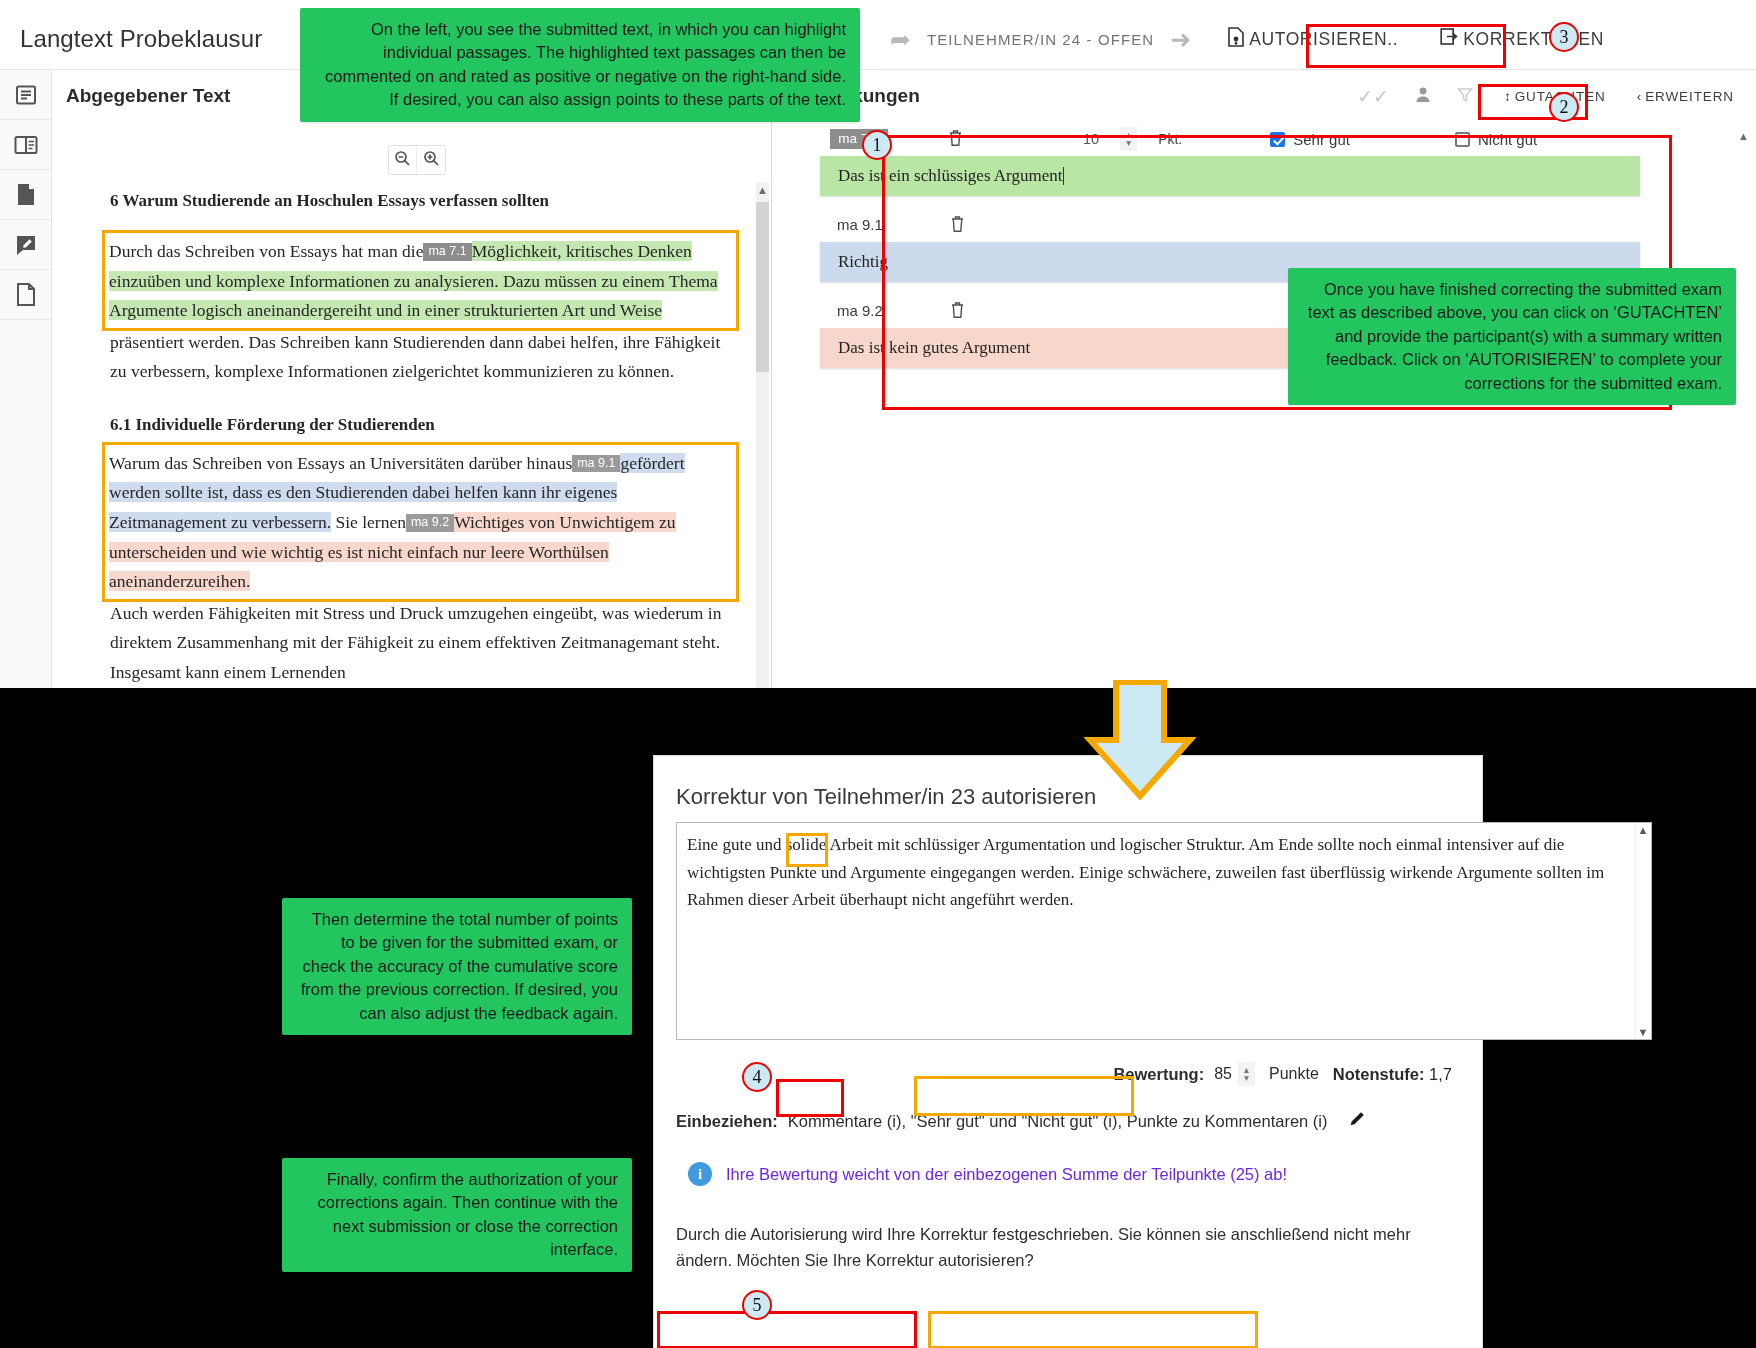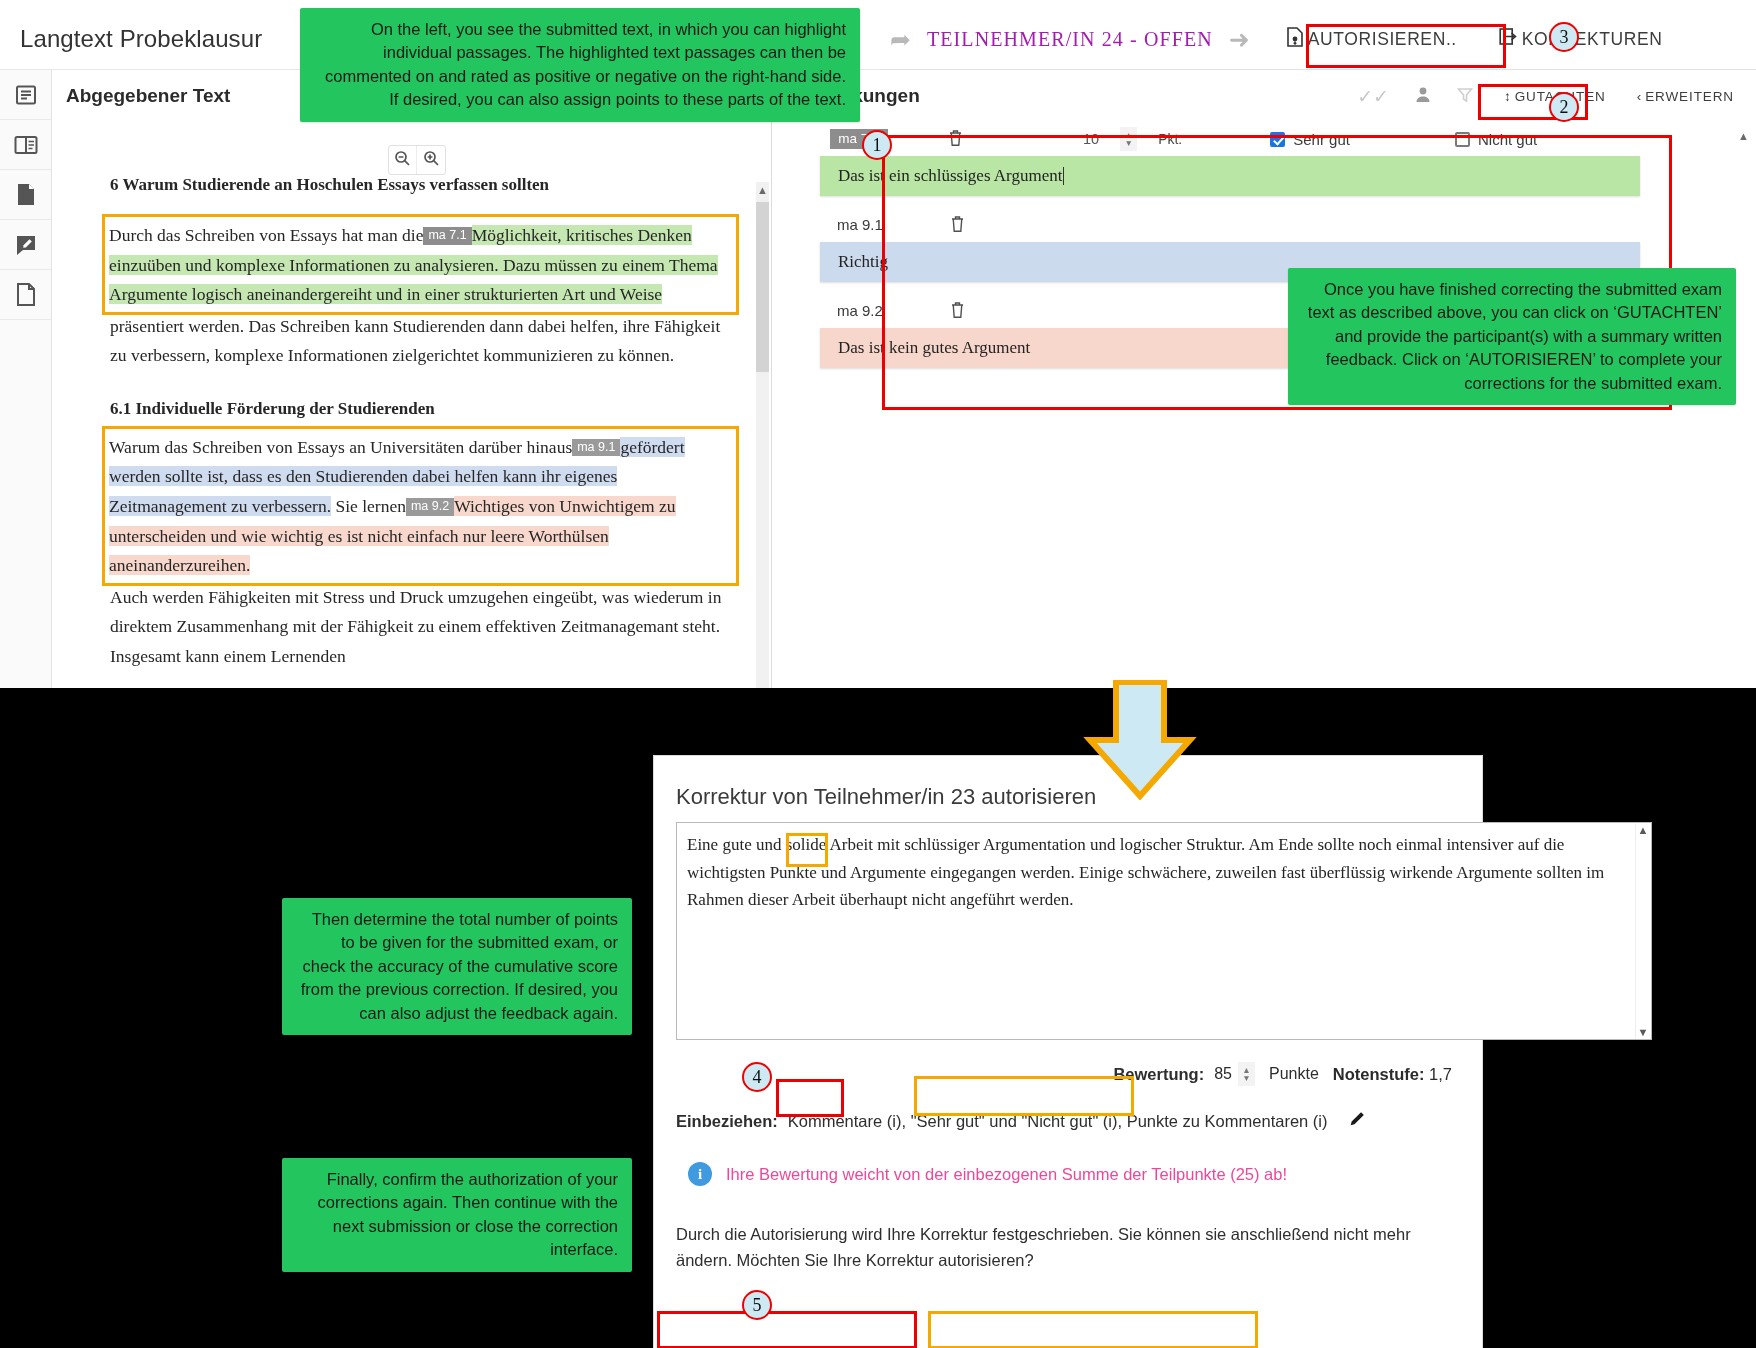--- a/index.html
+++ b/index.html
@@ -25,23 +25,22 @@
     background:#fff; display:flex; align-items:center; padding-left:20px;
   }
   .titlebar .app-title { font-size:24px; color:#333; letter-spacing:.1px; }
 
   .toolbar-right {
     position:absolute; left:880px; top:0; width:876px; height:62px;
     background:#fff; display:flex; align-items:center; gap:0;
   }
   .nav-arrow { color:#b9b9b9; font-size:25px; line-height:1; padding:0 10px; }
   .participant-label {
-    font-size:20px; color:#a21caf; letter-spacing:1.1px; white-space:nowrap;
+    font-size:15px; color:#737373; letter-spacing:1.1px; white-space:nowrap;
     padding:0 6px;
-    font-family:Liberation Serif, serif;
   }
   .tb-btn {
     display:flex; align-items:center; gap:4px;
     font-size:17.5px; color:#3d3d3d; letter-spacing:.6px; white-space:nowrap;
     padding:6px 4px;
   }
   #btn-autorisieren { margin-left:20px; padding:7px 8px 7px 6px; }
   #btn-korrekturen { margin-left:30px; }
 
   .hdr-sep { position:absolute; left:880px; top:61px; width:876px; height:1px; background:#e2e2e2; }
@@ -72,21 +71,21 @@
     position:absolute; left:336px; top:75px; display:flex;
     border:1px solid #e0e0e0; border-radius:3px; background:#fff;
   }
   .zoom-btn {
     width:28px; height:28px; display:flex; align-items:center; justify-content:center;
     border-right:1px solid #ececec;
   }
   .zoom-btn:last-child { border-right:none; }
 
   .doc-body {
-    position:absolute; left:0; top:105px; width:706px; height:503px;
+    position:absolute; left:0; top:121px; width:706px; height:503px;
     padding:0 22px 0 58px; overflow:hidden;
     font-family:"Liberation Serif", serif; font-size:17.5px; color:#262626;
   }
   .doc-h { font-weight:bold; font-size:17px; margin:0 0 14px 0; }
   .doc-h2 { font-weight:bold; font-size:17px; margin:28px 0 10px 0; }
   .doc-p { margin:0; line-height:1.69; text-align:left; }
   .doc-scroll {
     position:absolute; right:2px; top:112px; width:13px; height:506px; background:#f1f1f1;
   }
   .doc-scroll .thumb { position:absolute; left:0; top:20px; width:13px; height:170px; background:#d3d3d3; }
@@ -190,21 +189,21 @@
   .einbeziehen-row { display:flex; align-items:center; margin-top:18px; gap:10px; }
   .eb-lbl { font-size:16.5px; font-weight:bold; color:#2e2e2e; }
   .eb-val { font-size:16.5px; color:#2e2e2e; }
 
   .info-row { display:flex; align-items:center; gap:14px; margin-top:26px; padding-left:12px; }
   .info-ico {
     width:24px; height:24px; border-radius:50%; background:#3f9ae0; color:#fff;
     display:flex; align-items:center; justify-content:center; font-size:15px; font-weight:bold;
     font-family:"Liberation Serif", serif;
   }
-  .info-txt { font-size:16.5px; color:#ec4899; }
+  .info-txt { font-size:16.5px; color:#6d28d9; }
 
   .confirm-txt { margin-top:36px; font-size:16.5px; color:#2e2e2e; line-height:1.55; max-width:960px; }
 
   
   .balloon {
     position:absolute; background:#22c55e; border-radius:2px;
     color:#1a1a1a; text-align:right; line-height:1.42;
     font-family:"Liberation Sans", sans-serif;
     padding:10px 14px;
     box-shadow:0 1px 2px rgba(0,0,0,.12);

